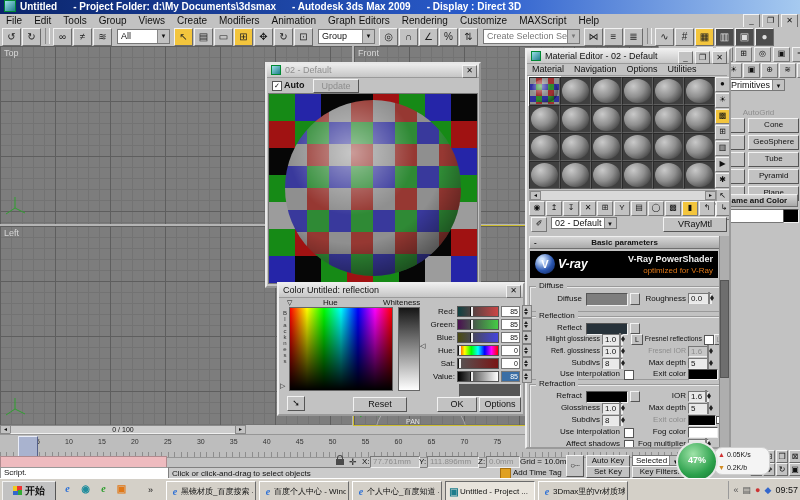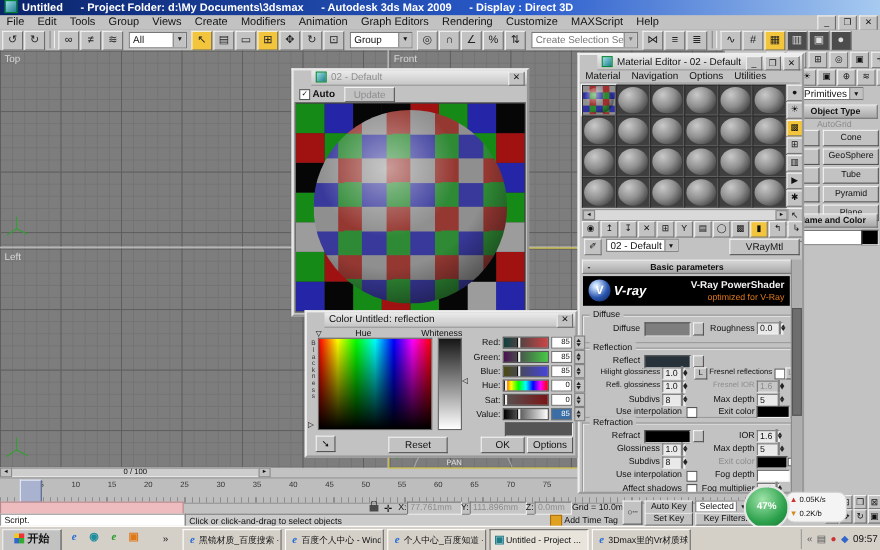--- a/index.html
+++ b/index.html
@@ -41,21 +41,21 @@
   .sp::before,.sp::after{content:"";position:absolute;left:1px;border-left:2.5px solid transparent;border-right:2.5px solid transparent;}
   .sp::before{top:2px;border-bottom:3px solid #222;}
   .sp::after{bottom:2px;border-top:3px solid #222;}
   .cb{width:8px;height:8px;background:#fff;border:1px solid #555;font-size:7px;line-height:8px;text-align:center;}
   .sw{border:1px solid;border-color:#555 #eee #eee #555;}
   .lbl{white-space:nowrap;font-size:8px;line-height:10px;}
   .lblr{text-align:right;}
   .dis{color:#8d8d8d;}
   
   #render-win{left:265px;top:62px;width:212px;height:222px;background:#c2c2c2;border:2px outset #e8e8e8;z-index:35;}
-  .smalltitle{position:absolute;left:16px;top:0;right:0;height:13px;background:linear-gradient(#ececec,#c6c6c6);border-bottom:1px solid #9a9a9a;font-size:9px;line-height:13px;}
+  .smalltitle{position:absolute;left:0;top:0;right:0;height:13px;background:linear-gradient(#ececec,#c6c6c6);border-bottom:1px solid #9a9a9a;font-size:9px;line-height:13px;}
   .xbtn{position:absolute;right:2px;top:1px;width:13px;height:11px;background:#c2c2c2;border:1px solid;border-color:#f2f2f2 #6b6b6b #6b6b6b #f2f2f2;font-size:8px;line-height:10px;text-align:center;}
   #render-canvas{position:absolute;left:1px;top:29px;width:208px;height:189px;overflow:hidden;background:#222;border:1px solid #777;}
   .ck{position:absolute;width:26px;height:27px;}
   #sphere{position:absolute;left:16px;top:6px;width:176px;height:176px;border-radius:50%;
     background:repeating-conic-gradient(#963832 0 90deg,#2f8a35 0 180deg,#39399c 0 270deg,#8f8f8f 0 360deg);background-size:44px 44px;}
   #sphere-shade{position:absolute;left:16px;top:6px;width:176px;height:176px;border-radius:50%;
     background:radial-gradient(circle at 38% 30%,rgba(255,255,255,.5),rgba(255,255,255,0) 38%,rgba(0,0,0,0) 55%,rgba(0,0,0,.72) 96%);}
   
   #color-selector{left:277px;top:282px;width:244px;height:130px;background:#c2c2c2;border:2px outset #eee;z-index:40;}
   #cs-square{position:absolute;left:10px;top:23px;width:102px;height:82px;border:1px solid #666;
@@ -251,21 +251,20 @@
     <span class="abs" style="left:30px;top:17px;display:flex;gap:1px">
         <span class="mei" style="width:15px">●</span>
         <span class="mei" style="width:15px">✎</span>
         <span class="mei" style="width:15px">☀</span>
         <span class="mei" style="width:15px">▣</span>
         <span class="mei" style="width:15px">⊕</span>
         <span class="mei" style="width:15px">≋</span>
         <span class="mei" style="width:15px">✱</span>
       </span>
     <span class="dd abs" style="left:6px;top:33px;width:116px"><span style="padding-left:62px">Primitives</span><span class="da">▼</span></span>
-    <div class="rollout abs" style="left:6px;top:49px;width:131px;padding-left:0"><span style="padding-left:56px">Object Type</span></div>
     <div class="abs" style="left:6px;top:62px;width:131px;text-align:center;padding-left:56px;box-sizing:border-box;color:#8d8d8d;font-size:8px">AutoGrid</div>
     <div class="abs" style="left:24px;top:72px;width:116px">
         <div style="display:flex;gap:3px;margin-bottom:2px">
           <span class="btn cpbtn" style="width:62px">Box</span>
           <span class="btn cpbtn" style="width:50px">Cone</span>
         </div>
         <div style="display:flex;gap:3px;margin-bottom:2px">
           <span class="btn cpbtn" style="width:62px">Sphere</span>
           <span class="btn cpbtn" style="width:50px">GeoSphere</span>
         </div>
@@ -592,21 +591,21 @@
         <span class="lbl lblr abs" style="left:0;width:70px">Subdivs</span>
         <span class="fld abs" style="left:72px;width:15px;height:9px">8</span>
         <span class="sp abs" style="left:89px;height:10px"></span>
         <span class="lbl lblr abs dis" style="left:110px;width:46px">Exit color</span>
         <span class="sw abs" style="left: 158px; width: 26px; height: 9px; background: rgb(0, 0, 0);"></span>
         <span class="cb abs" style="left:186px;top:1px;width:6px;height:6px"></span>
       </div>
       <div class="prow" style="top:42px">
         <span class="lbl lblr abs" style="left:0;width:90px">Use interpolation</span>
         <span class="cb abs" style="left:94px;top:1px"></span>
-        <span class="lbl lblr abs" style="left:110px;width:46px">Fog depth</span>
+        <span class="lbl lblr abs" style="left:110px;width:46px">Fog color</span>
         <span class="sw abs" style="left: 158px; width: 28px; height: 9px; background: rgb(255, 255, 255);"></span>
       </div>
       <div class="prow" style="top:54px">
         <span class="lbl lblr abs" style="left:0;width:90px">Affect shadows</span>
         <span class="cb abs" style="left:94px;top:1px"></span>
         <span class="lbl lblr abs" style="left:104px;width:52px">Fog multiplier</span>
         <span class="fld abs" style="left:158px;width:15px;height:9px">1.0</span>
         <span class="sp abs" style="left:175px;height:10px"></span>
       </div>
     </div>

